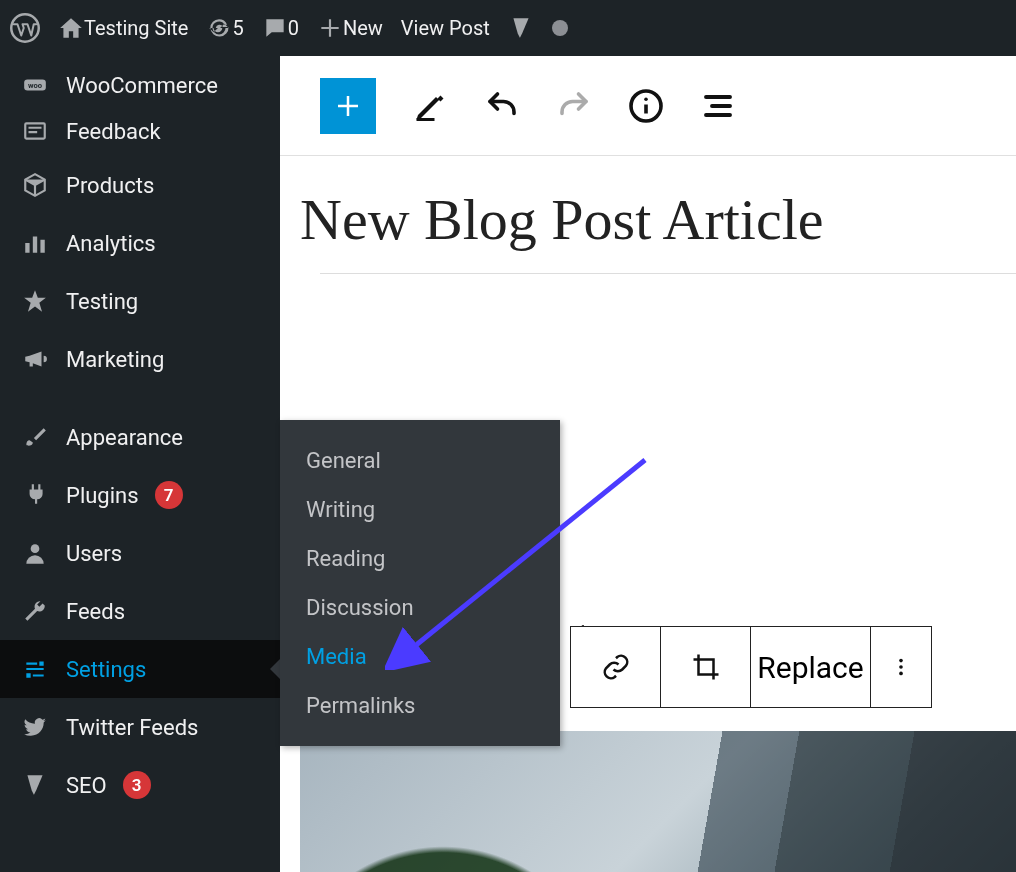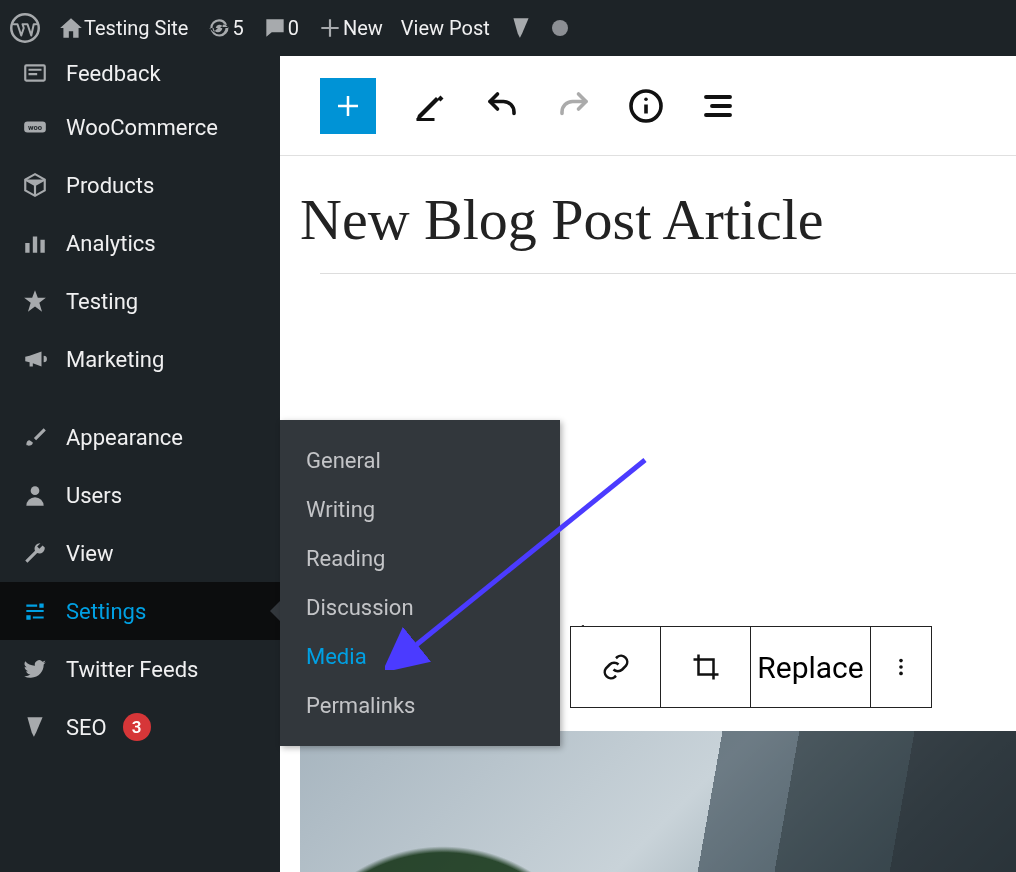--- a/index.html
+++ b/index.html
@@ -156,42 +156,42 @@
   <span class="icon">
     <svg viewBox="0 0 24 24" fill="#a7aaad">
         <path d="M5 3h14l-6 14-2 4-2-4z"></path>
       </svg>
   </span>
   <span class="dot"></span>
 </div>
 
 <div class="sidebar">
 
+  <div class="menu-item">
+    <span class="mi-icon">
+      <svg viewBox="0 0 24 24">
+          <rect x="2" y="7" width="20" height="10" rx="3" fill="#a7aaad"></rect>
+          <text x="12" y="15" text-anchor="middle" font-size="7" font-weight="700" fill="#1d2327">woo</text>
+        </svg>
+    </span>
+    <span>WooCommerce</span>
+  </div>
+
   <div class="menu-item feedback-top">
     <span class="mi-icon">
       <svg viewBox="0 0 24 24">
           <rect x="3" y="5" width="18" height="14" rx="1" fill="none" stroke="#a7aaad" stroke-width="2"></rect>
           <path d="M6 9h12M6 13h8" stroke="#a7aaad" stroke-width="2"></path>
         </svg>
     </span>
     <span>Feedback</span>
   </div>
 
   <div class="menu-item">
     <span class="mi-icon">
-      <svg viewBox="0 0 24 24">
-          <rect x="2" y="7" width="20" height="10" rx="3" fill="#a7aaad"></rect>
-          <text x="12" y="15" text-anchor="middle" font-size="7" font-weight="700" fill="#1d2327">woo</text>
-        </svg>
-    </span>
-    <span>WooCommerce</span>
-  </div>
-
-  <div class="menu-item">
-    <span class="mi-icon">
       <svg viewBox="0 0 24 24" fill="#a7aaad">
           <path d="M12 2l9 5v10l-9 5-9-5V7z" fill="none" stroke="#a7aaad" stroke-width="2"></path>
           <path d="M3 7l9 5 9-5M12 22V12" stroke="#a7aaad" stroke-width="2"></path>
         </svg>
     </span>
     <span>Products</span>
   </div>
 
   <div class="menu-item">
     <span class="mi-icon">
@@ -226,38 +226,47 @@
 
   <div class="menu-item">
     <span class="mi-icon">
       <svg viewBox="0 0 24 24" fill="#a7aaad">
           <path d="M20 4l-9 9 2 2 9-9zM7 15c-2 0-3 2-3 4 0 1 2 1 2 1 2 0 4-1 4-3z"></path>
         </svg>
     </span>
     <span>Appearance</span>
   </div>
 
+  <div class="menu-item">
+    <span class="mi-icon">
+      <svg viewBox="0 0 24 24" fill="#a7aaad">
+          <path d="M9 2v5H7v4a5 5 0 005 5v4h2v-4a5 5 0 005-5V7h-2V2h-2v5h-4V2z"></path>
+        </svg>
+    </span>
+    <span>Plugins</span>
+    <span class="badge">7</span>
+  </div>
 
   <div class="menu-item">
     <span class="mi-icon">
       <svg viewBox="0 0 24 24" fill="#a7aaad">
           <circle cx="12" cy="8" r="4"></circle>
           <path d="M4 22a8 8 0 0116 0z"></path>
         </svg>
     </span>
     <span>Users</span>
   </div>
 
   <div class="menu-item">
     <span class="mi-icon">
       <svg viewBox="0 0 24 24" fill="#a7aaad">
           <path d="M21 7a5 5 0 01-7 5L5 21l-2-2 9-9a5 5 0 015-7l-3 3 2 2 3-3z"></path>
         </svg>
     </span>
-    <span>View</span>
+    <span>Feeds</span>
   </div>
 
   <div class="menu-item active">
     <span class="mi-icon">
       <svg viewBox="0 0 24 24" fill="#00a0e3">
           <path d="M4 6h10v2H4zM16 5h4v4h-4zM4 16h4v4H4zM10 17h10v2H10zM4 11h16v2H4z"></path>
         </svg>
     </span>
     <span>Settings</span>
   </div>

